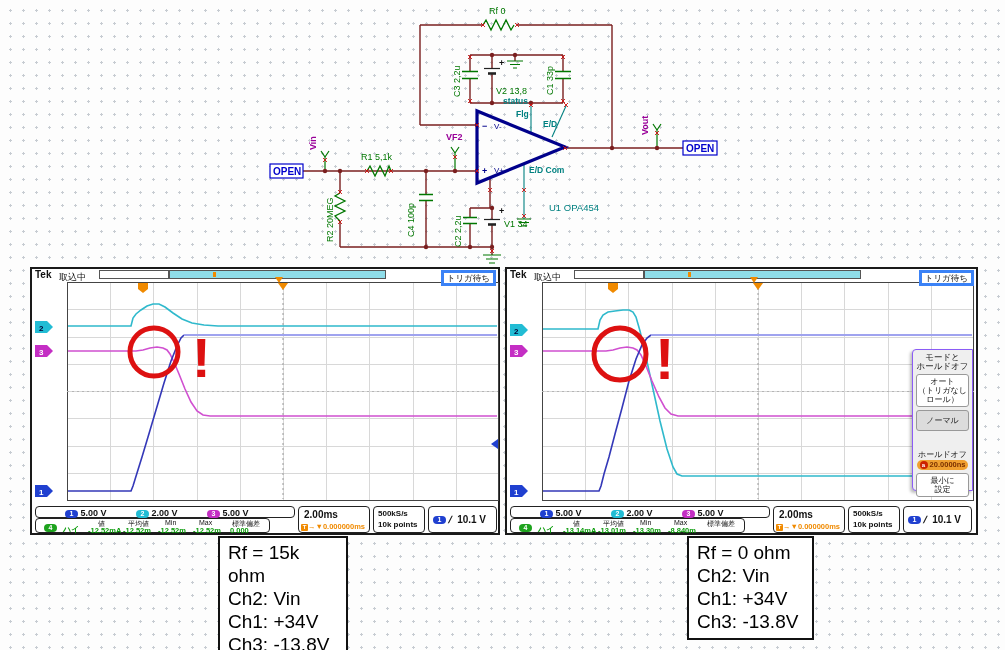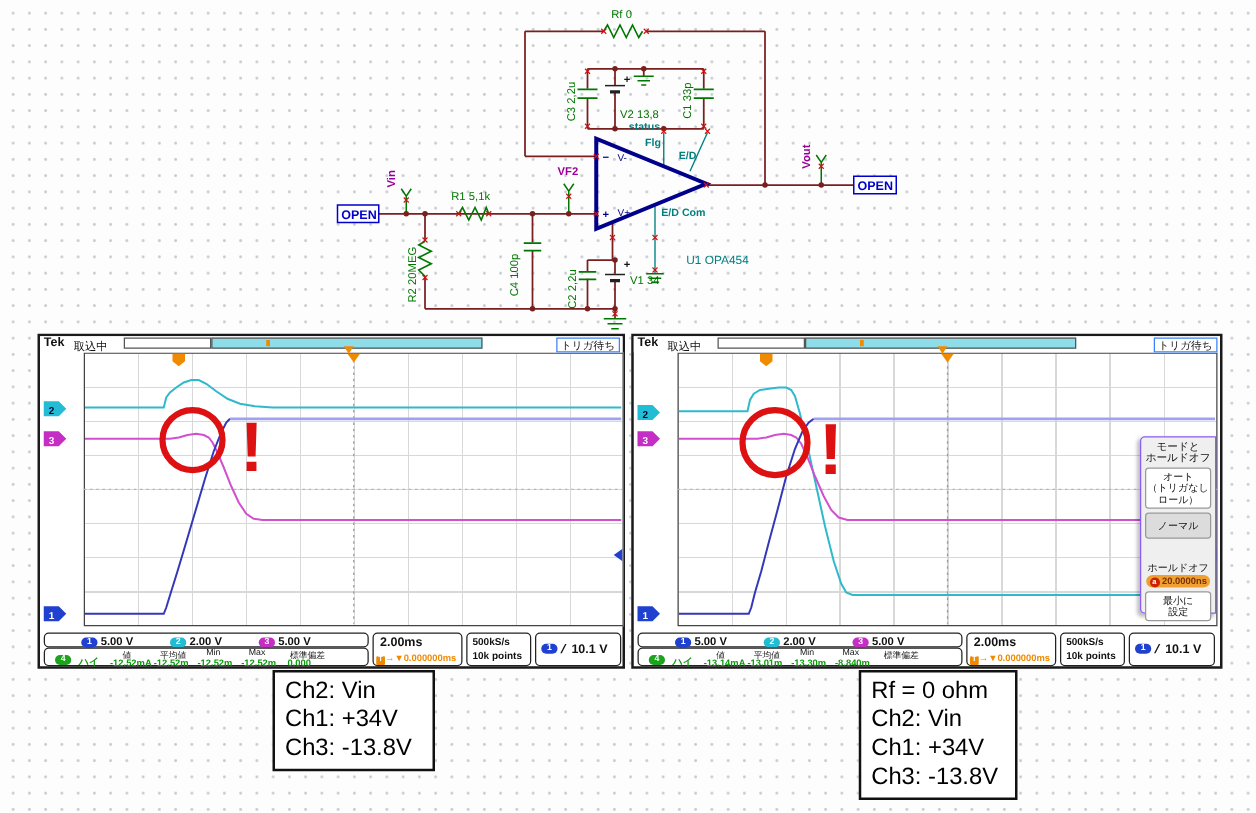--- a/index.html
+++ b/index.html
@@ -14,29 +14,29 @@
   .scope{position:absolute;top:267px;height:268px;background:#fff;border:2px solid #1a1a1a;box-sizing:border-box;}
   #scope-left{left:30px;width:470px;}
   #scope-right{left:505px;width:473px;}
   .topbar{position:absolute;left:0;top:0;right:0;height:13px;background:#fff;padding-left:48px;}
   .brand{position:absolute;left:3px;top:0px;font-size:10px;font-weight:bold;color:#111;}
   .acqstat{position:absolute;left:27px;top:2px;font-size:9px;color:#111;}
   .rec-pre{position:absolute;left:67px;top:1px;width:70px;height:9px;border:1px solid #555;background:#fff;box-sizing:border-box;}
   .rec-view{position:absolute;left:137px;top:1px;width:217px;height:9px;border:1px solid #555;background:#8fdde9;box-sizing:border-box;}
   .rec-tick{position:absolute;left:43px;top:1px;width:3px;height:5px;background:#f08a00;}
   .rec-t{position:absolute;left:243px;top:8px;width:0;height:0;border-left:4px solid transparent;border-right:4px solid transparent;border-top:6px solid #f08a00;}
-  .trigstat{position:absolute;right:2px;top:1px;font-size:8.5px;color:#111;border:1px solid #3b82f6;background:#fff;padding:0 3px;line-height:10px;}
+  .trigstat{position:absolute;right:2px;top:1px;font-size:8.5px;color:#111;border:3px solid #3b82f6;background:#fff;padding:0 3px;line-height:10px;}
   .grat{position:absolute;left:35px;top:13px;width:432px;height:219px;border:1px solid #444;box-sizing:border-box;background:
     repeating-linear-gradient(to right, transparent 0px, transparent 42.2px, #d8d8d8 42.2px, #d8d8d8 43.2px),
     repeating-linear-gradient(to bottom, transparent 0px, transparent 26.3px, #d8d8d8 26.3px, #d8d8d8 27.3px),
     #fff;}
   .wavelayer{position:absolute;left:0;top:0;pointer-events:none;}
   .robox{position:absolute;background:#fff;border:1px solid #222;border-radius:4px;box-sizing:border-box;}
   .scalesrow{left:3px;top:237px;width:260px;height:12px;}
-  .measrow{left:3px;top:249px;width:260px;height:15px;}
+  .measrow{left:3px;top:249px;width:235px;height:15px;}
   .timebox{left:266px;top:237px;width:72px;height:27px;}
   .ratebox{left:341px;top:237px;width:52px;height:27px;}
   .trigbox{left:396px;top:237px;width:69px;height:27px;}
   .choval{display:inline-block;width:13px;height:8px;border-radius:5px;color:#fff;font-size:7px;font-weight:bold;text-align:center;line-height:8px;vertical-align:middle;}
   .ov1{background:#2040d0;} .ov2{background:#22bcd4;} .ov3{background:#c42ec4;} .ov4{background:#1ea31e;}
   .scaleitem{position:absolute;top:1px;font-size:9px;font-weight:bold;color:#111;white-space:nowrap;}
   .meas-name{position:absolute;left:27px;top:5px;font-size:8px;color:#0a9b0a;font-weight:bold;}
   .mh{position:absolute;top:0px;font-size:7px;color:#111;}
   .mv{position:absolute;top:7px;font-size:7.5px;color:#0a9b0a;font-weight:bold;white-space:nowrap;}
   .tb-main{position:absolute;left:5px;top:2px;font-size:10px;font-weight:bold;color:#111;}
@@ -357,20 +357,21 @@
       <div class="menu-box"><span>オート</span><br><span>（トリガなし</span><br><span>ロール）</span></div>
       <div class="menu-box sel"><span>ノーマル</span></div>
       <div class="menu-gap"></div>
       <div class="holdoff-label">ホールドオフ</div>
       <div class="holdoff-pill"><span class="abadge">a</span> <span>20.0000ns</span></div>
       <div class="menu-box"><span>最小に</span><br><span>設定</span></div>
     </div>
   </div>
 
   <div class="notebox" id="note-left">
+    <div>Rf = 15k ohm</div>
     <div>Ch2: Vin</div>
     <div>Ch1: +34V</div>
     <div>Ch3: -13.8V</div>
   </div>
   <div class="notebox" id="note-right">
     <div>Rf = 0 ohm</div>
     <div>Ch2: Vin</div>
     <div>Ch1: +34V</div>
     <div>Ch3: -13.8V</div>
   </div>

